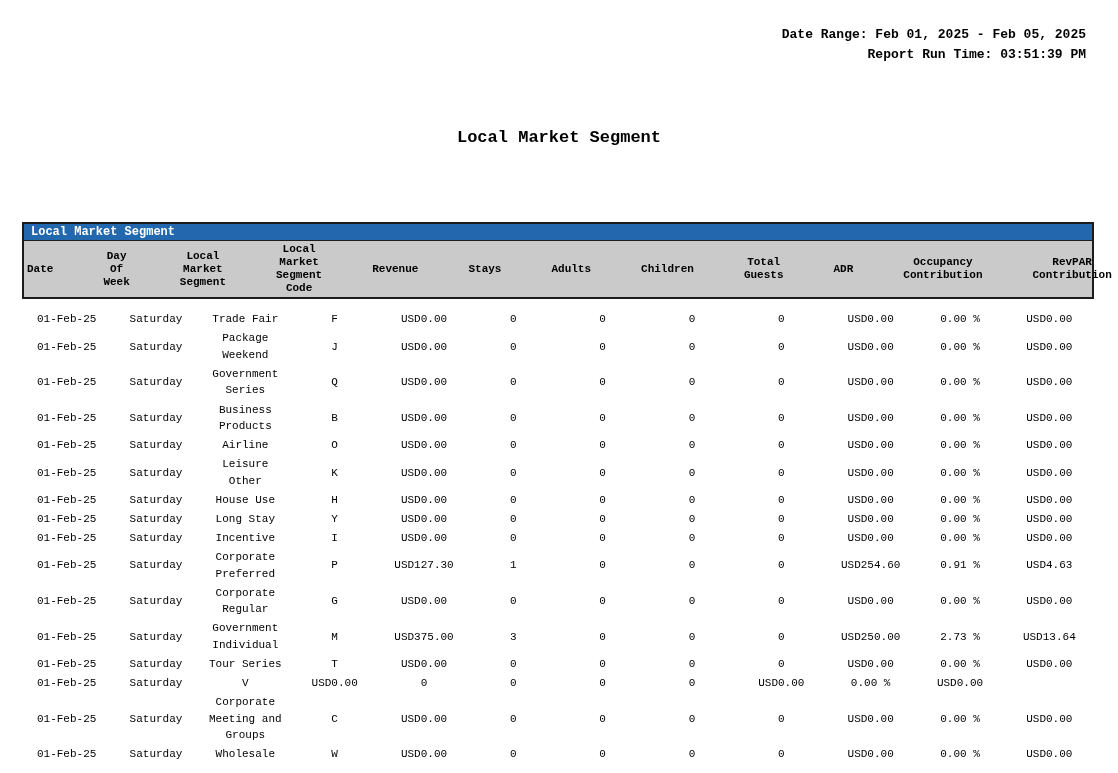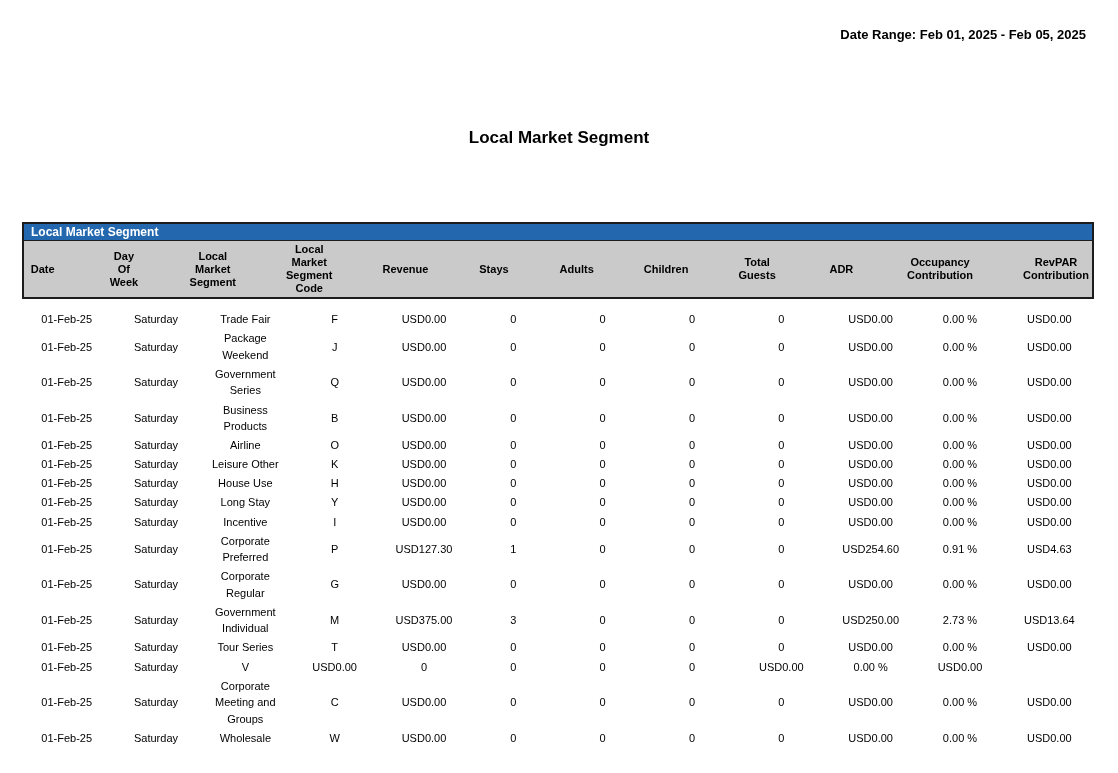--- a/index.html
+++ b/index.html
@@ -7,20 +7,21 @@
   body {
     font-family: "Liberation Sans", "DejaVu Sans", sans-serif;
     color: #000;
   }
   .page {
     position: relative;
     width: 1118px;
     height: 773px;
     background: #ffffff;
     overflow: hidden;
+    font-family: Liberation Mono, monospace;
   }
   .meta-block {
     position: absolute;
     top: 25px;
     right: 32px;
     text-align: right;
     font-size: 13px;
     font-weight: bold;
     line-height: 19.5px;
     color: #000;
@@ -88,20 +89,21 @@
     padding: 0 4px;
   }
 </style>
 </head>
 <body>
 
 <div class="page">
 
   <div class="meta-block">
     <div>Date Range: Feb 01, 2025 - Feb 05, 2025</div>
+    <div>Report Run Time: 03:51:39 PM</div>
   </div>
 
   <div class="report-title">Local Market Segment</div>
 
   <div class="report-table">
     <div class="table-head-block">
       <div class="table-title-bar">
         <span>Local Market Segment</span>
       </div>
       <div class="grid-row col-header-row" id="col-headers">

